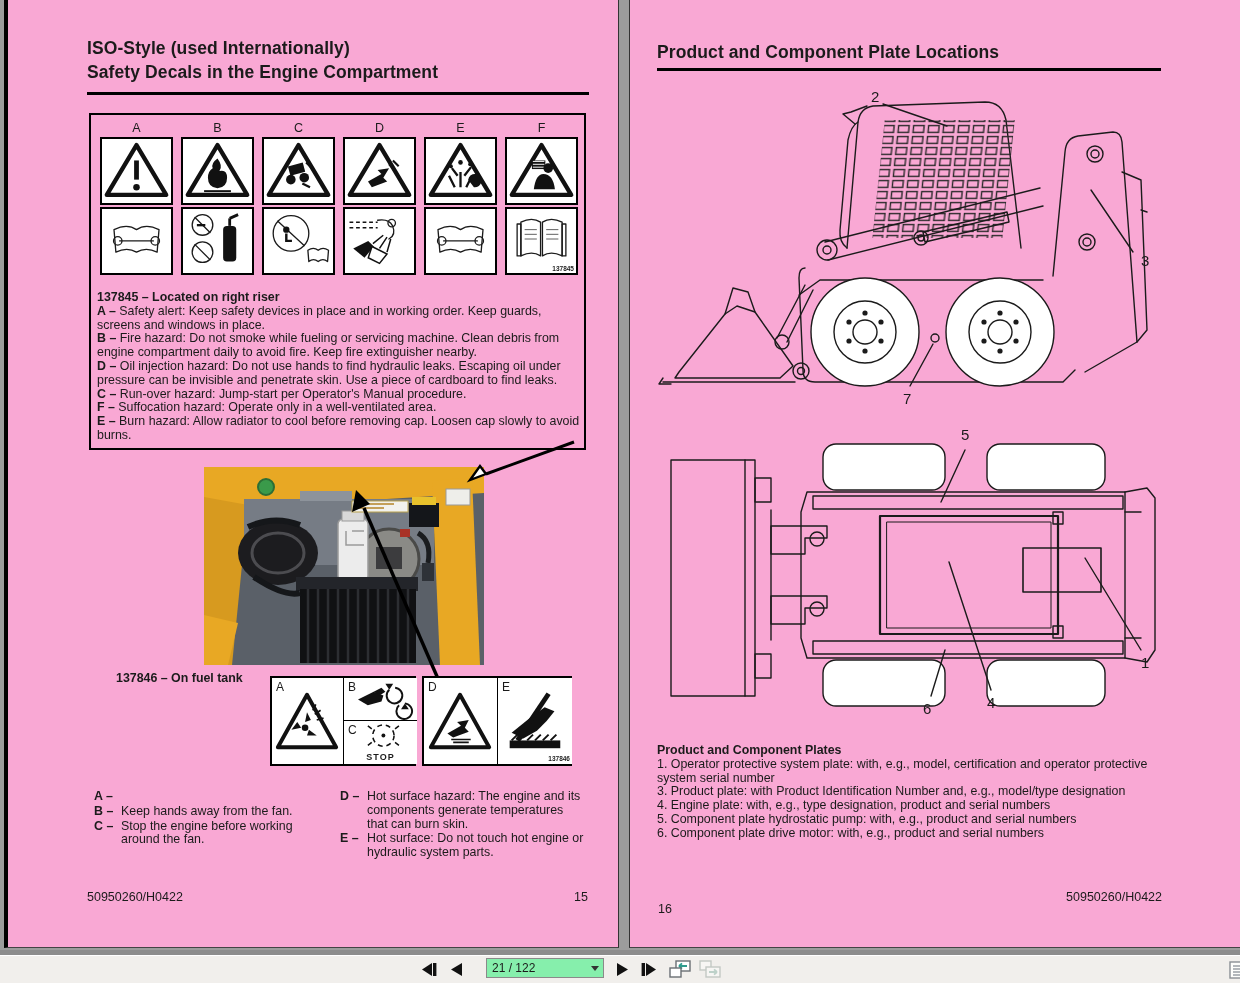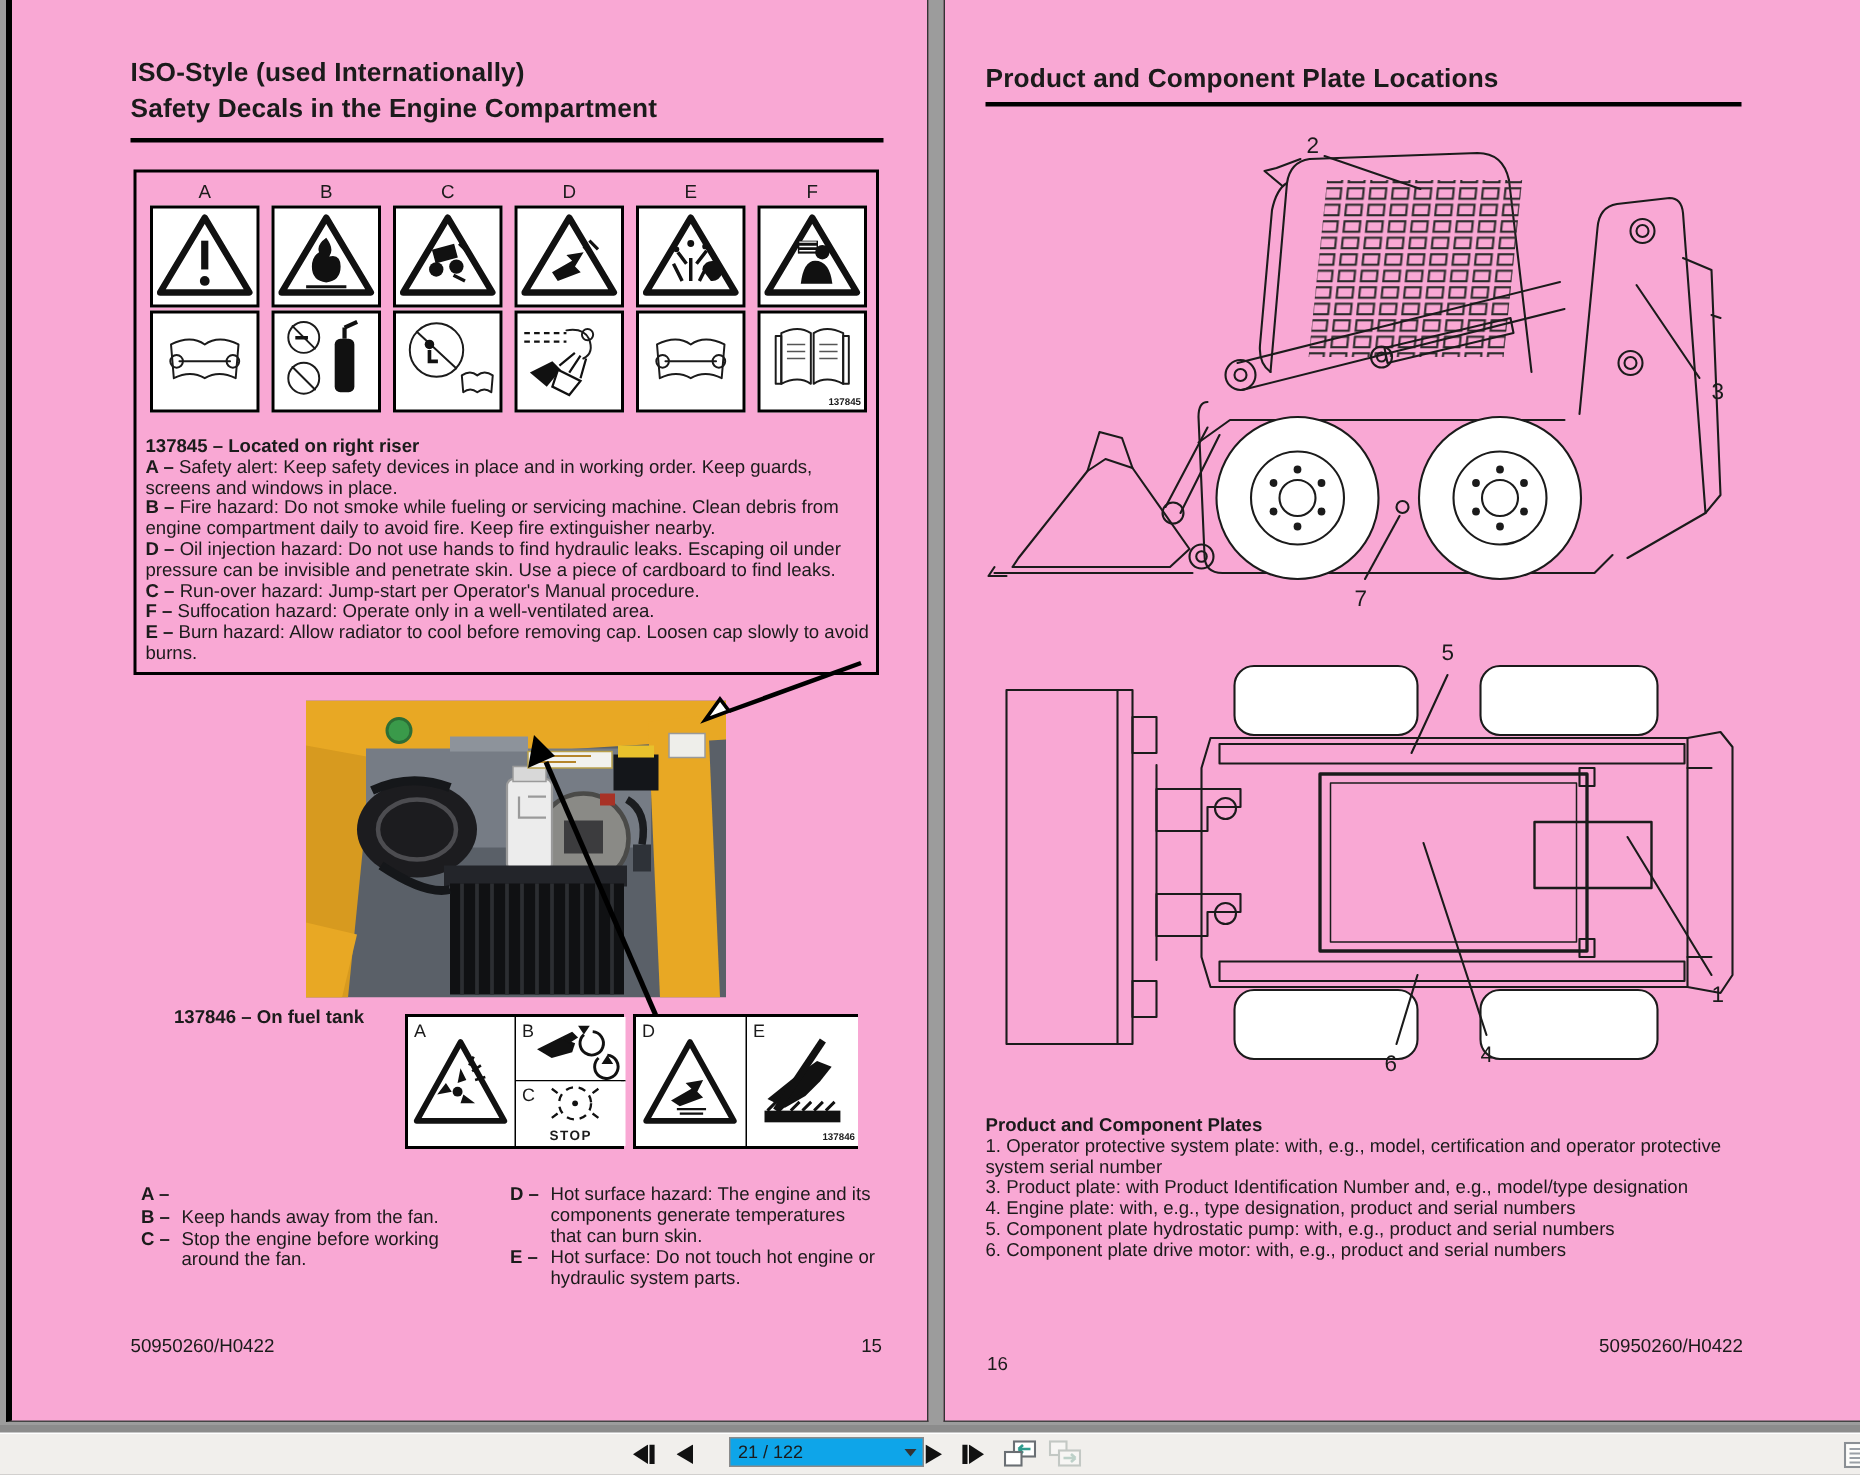--- a/index.html
+++ b/index.html
@@ -31,21 +31,21 @@
   .strip-cell{position:absolute;box-sizing:border-box;border:1px solid #000;background:#fff;}
   .strip-letter{position:absolute;left:4px;top:2px;font-size:12px;}
   .stop-lbl{position:absolute;left:50%;transform:translateX(-50%);bottom:2px;font-size:9px;font-weight:bold;letter-spacing:1px;}
   
   .hz-item{display:flex;margin:0 0 1px 0;font-size:12.4px;line-height:13.8px;}
   .hz-key{width:27px;flex:none;font-weight:bold;}
   
   #divider{left:0;top:950px;width:1240px;height:5px;background:#8c8c8c;border-bottom:1px solid #fff;}
   #toolbar{left:0;top:956px;width:1240px;height:27px;background:#f1efec;}
   .tbtn{position:absolute;top:3px;width:20px;height:20px;display:flex;align-items:center;justify-content:center;cursor:default;}
-  #page-combo{position:absolute;left:66px;top:2px;width:130px;height:20px;background:#0ea5e9;
+  #page-combo{position:absolute;left:66px;top:2px;width:118px;height:20px;background:#86efac;
       border:1px solid #8a8a8a;box-sizing:border-box;font-size:12px;line-height:18px;padding-left:5px;}
   #page-combo .arrow{position:absolute;right:4px;top:7px;width:0;height:0;
       border-left:4px solid transparent;border-right:4px solid transparent;border-top:5px solid #333;}
   svg{display:block;}
   .lineart{stroke:#1b1b1b;fill:none;stroke-width:1.4;stroke-linejoin:round;stroke-linecap:round;}
   .callout{font-size:15px;fill:#1b1b1b;font-family:"Liberation Sans",sans-serif;}
 </style>
 </head>
 <body>
 

